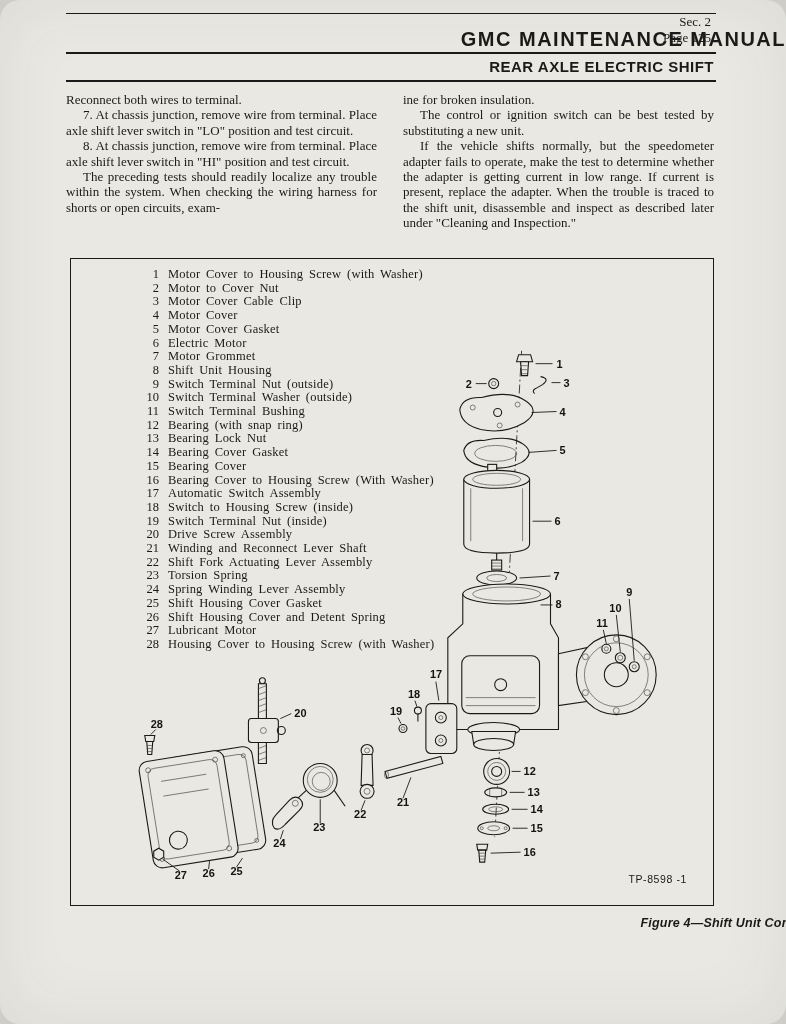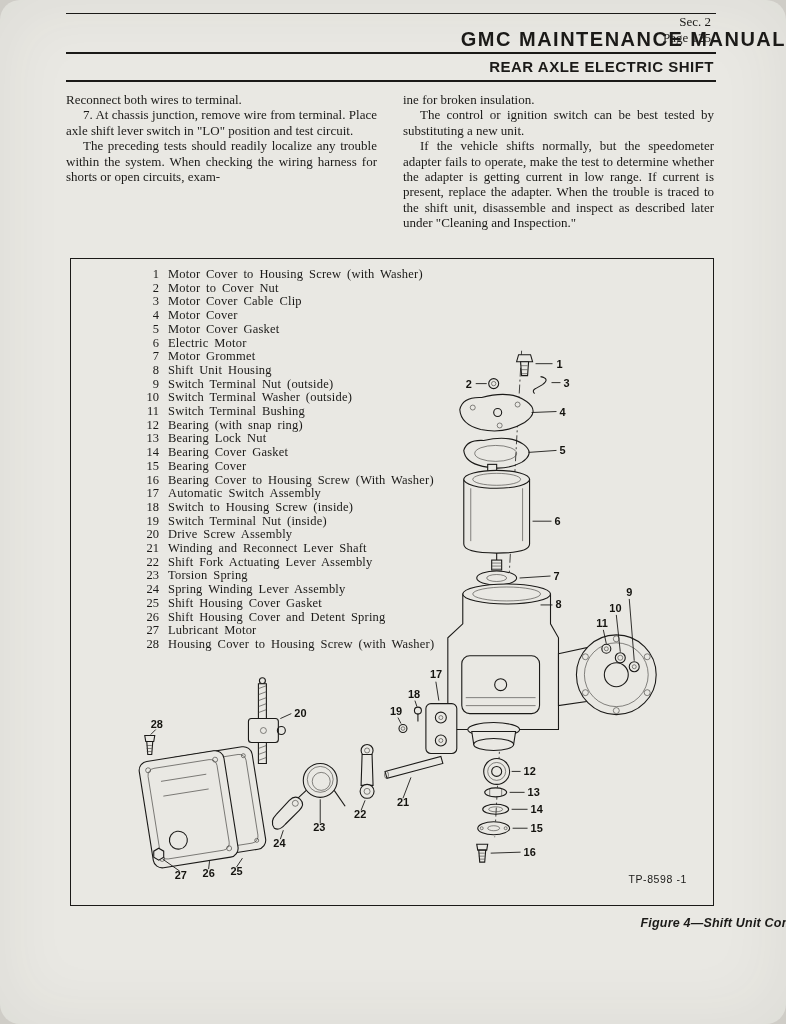--- a/index.html
+++ b/index.html
@@ -75,20 +75,21 @@
   <h2 class="page-subtitle">REAR AXLE ELECTRIC SHIFT</h2>
   <div class="rule rule-sub"></div>
 
   <div class="columns">
     <div class="col">
 
         <p class="para">Reconnect both wires to terminal.</p>
 
         <p class="para">7. At chassis junction, remove wire from terminal. Place axle shift lever switch in "LO" position and test circuit.</p>
 
+        <p class="para">8. At chassis junction, remove wire from terminal. Place axle shift lever switch in "HI" position and test circuit.</p>
 
         <p class="para">The preceding tests should readily localize any trouble within the system. When checking the wiring harness for shorts or open circuits, exam-</p>
       </div>
     <div class="col">
 
         <p class="para">ine for broken insulation.</p>
 
         <p class="para">The control or ignition switch can be best tested by substituting a new unit.</p>
 
         <p class="para">If the vehicle shifts normally, but the speedometer adapter fails to operate, make the test to determine whether the adapter is getting current in low range. If current is present, replace the adapter. When the trouble is traced to the shift unit, disassemble and inspect as described later under "Cleaning and Inspection."</p>

